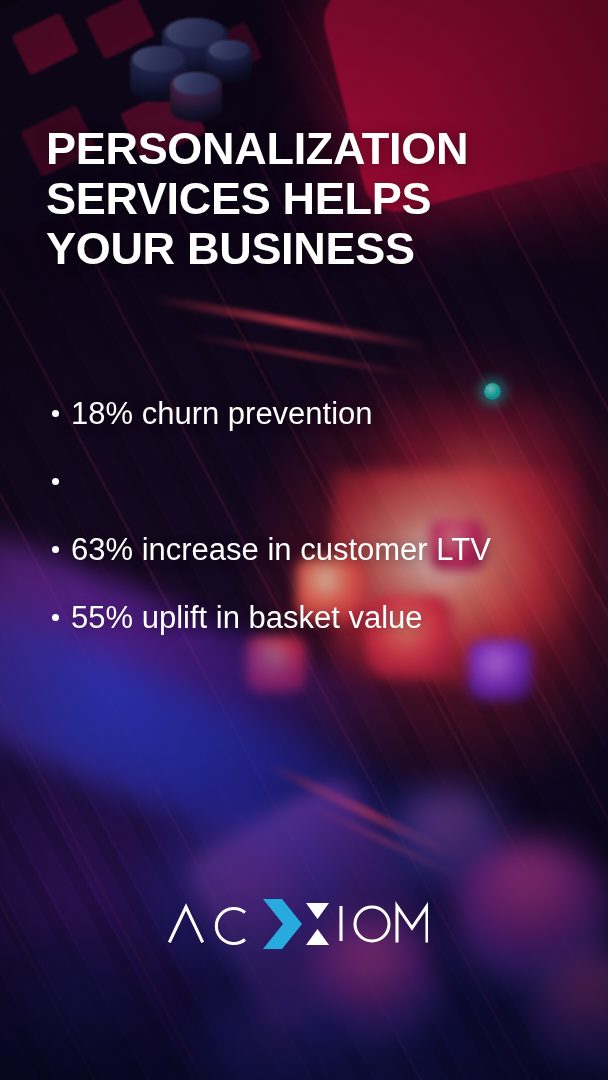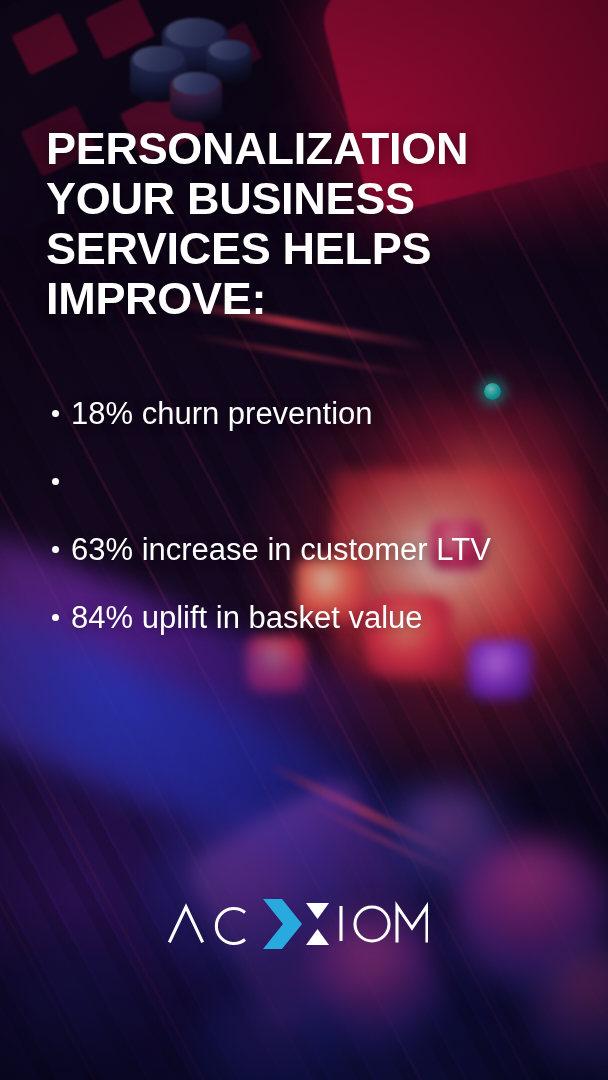--- a/index.html
+++ b/index.html
@@ -392,40 +392,39 @@
     <div class="bokeh k5"></div>
     <div class="bokeh k7"></div>
 
     <div class="bg-shade"></div>
   </div>
 
   <div class="content">
 
     <h1 class="headline">
       <span class="hl-line">PERSONALIZATION</span>
+      <span class="hl-line">SERVICES HELPS</span>
       <span class="hl-line">YOUR BUSINESS</span>
-      <span class="hl-line">SERVICES HELPS</span>
-      <span class="hl-line">IMPROVE:</span>
     </h1>
 
     <ul class="benefits">
       <li class="benefit-item">
         <span class="benefit-bullet"></span>
         <span>18% churn prevention</span>
       </li>
       <li class="benefit-item">
         <span class="benefit-bullet"></span>
       </li>
       <li class="benefit-item">
         <span class="benefit-bullet"></span>
         <span>63% increase in customer LTV</span>
       </li>
       <li class="benefit-item">
         <span class="benefit-bullet"></span>
-        <span>84% uplift in basket value</span>
+        <span>55% uplift in basket value</span>
       </li>
     </ul>
 
     <div class="logo">
       <svg viewBox="0 0 262 60" xmlns="http://www.w3.org/2000/svg">
 
         <path d="M4 48 L20 14 L36 48" fill="none" stroke="#ffffff" stroke-width="3.1" stroke-linecap="square" stroke-linejoin="miter"></path>
 
         <path d="M79 19.5 A17.5 17.5 0 1 0 79 46.5" fill="none" stroke="#ffffff" stroke-width="3.1" stroke-linecap="butt"></path>
 

